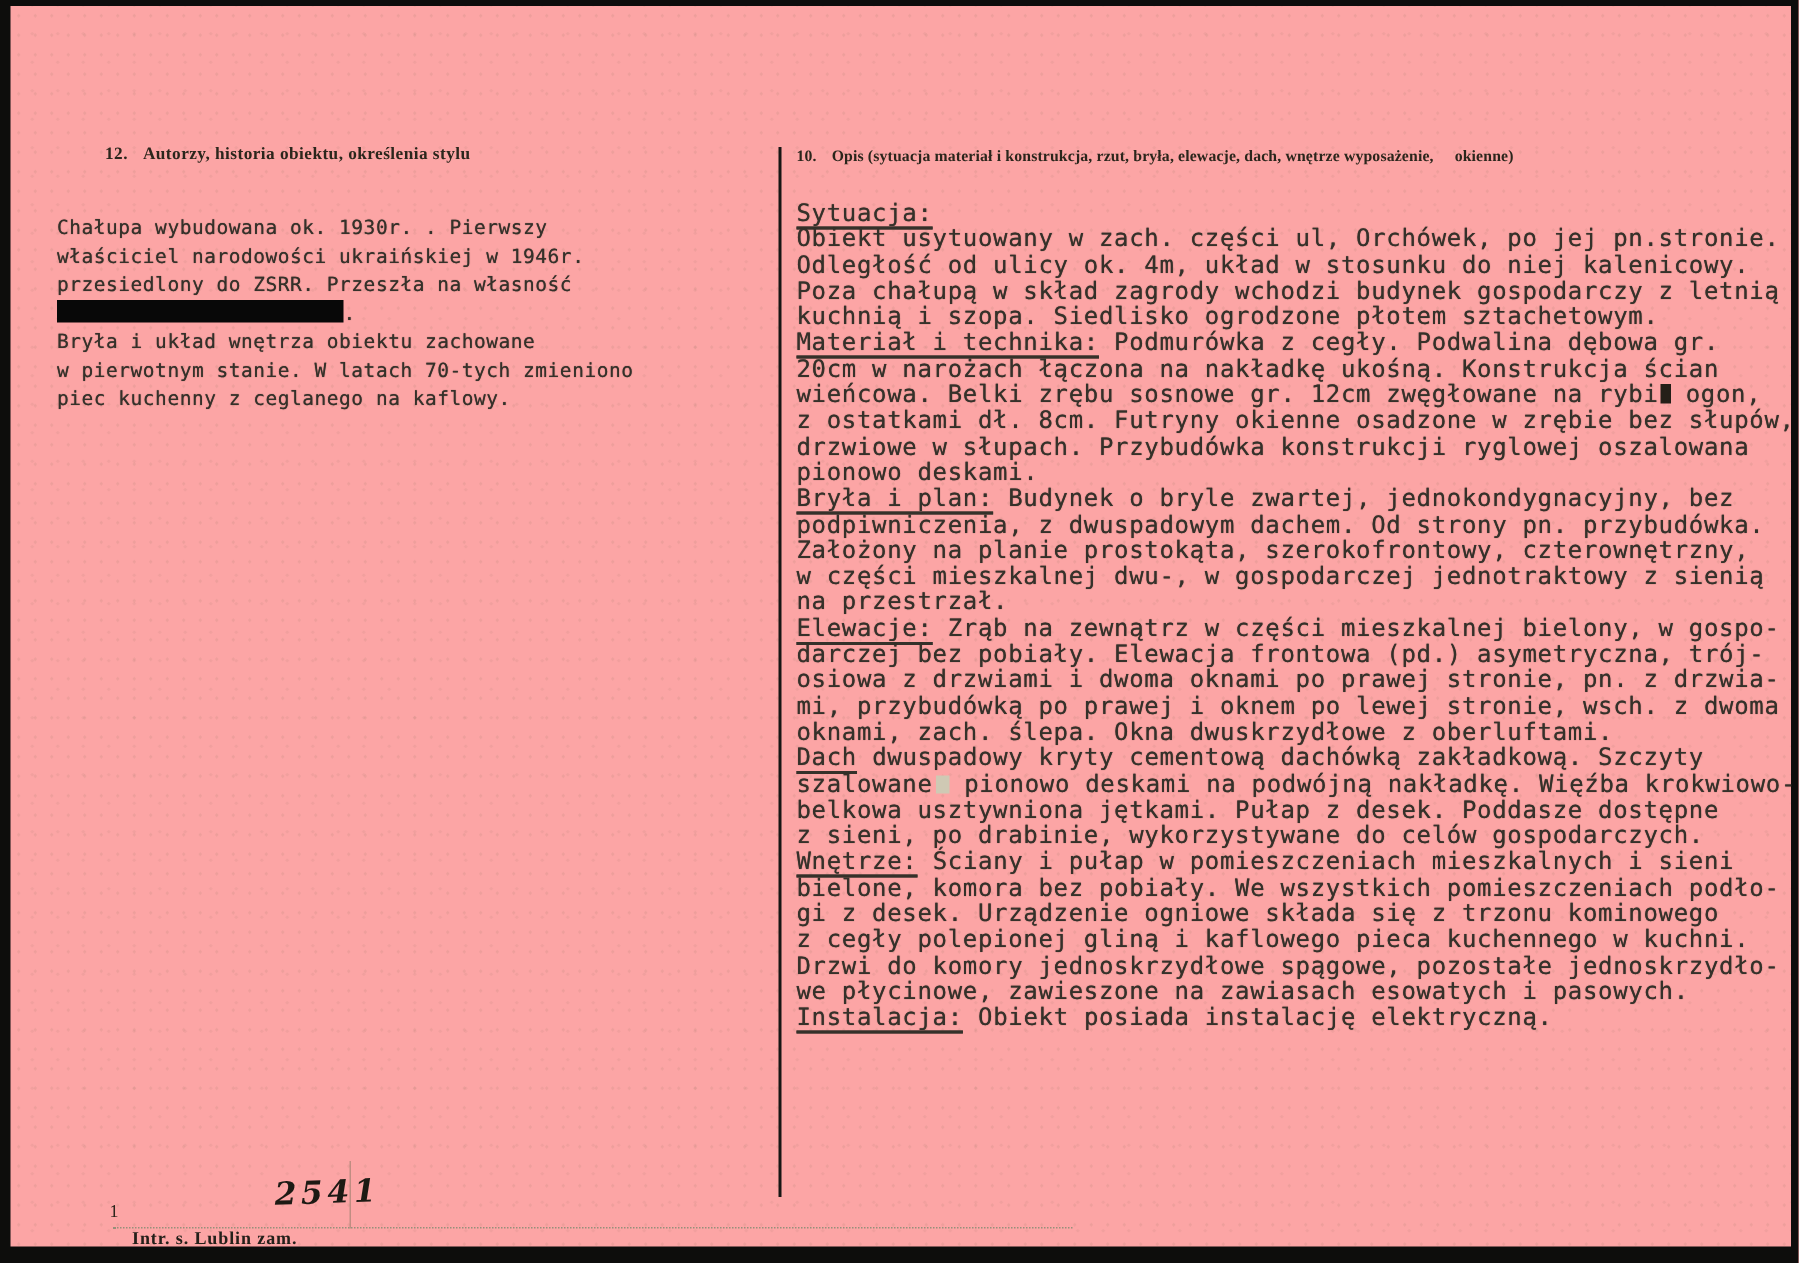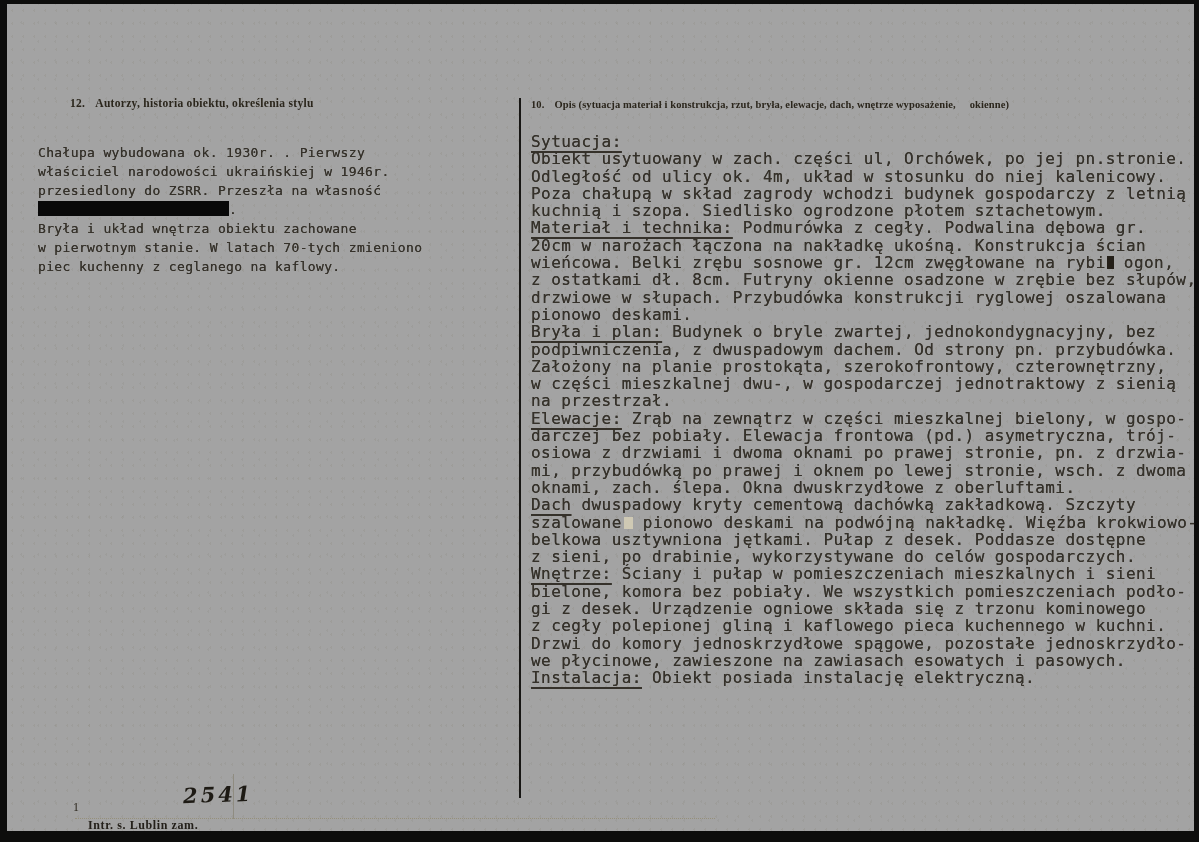--- a/index.html
+++ b/index.html
@@ -3,21 +3,21 @@
 <meta charset="utf-8">
 <style>
   html,body{margin:0;padding:0;}
   body{
     width:1199px;height:842px;position:relative;overflow:hidden;
     background:#0d0d0c;
     font-family:"DejaVu Sans Mono", monospace;
   }
   .paper{
     position:absolute;left:7px;top:4px;right:5px;bottom:11px;
-    background:#a3a3a3;
+    background:#fca5a5;
   }
   .paper::before{
     content:"";position:absolute;inset:0;pointer-events:none;
     background-image:
       radial-gradient(rgba(110,100,70,0.10) 1px, transparent 1px),
       radial-gradient(rgba(90,84,60,0.07) 1px, transparent 1px);
     background-size:11px 13px, 17px 19px;
     background-position:0 0, 6px 9px;
   }
   

